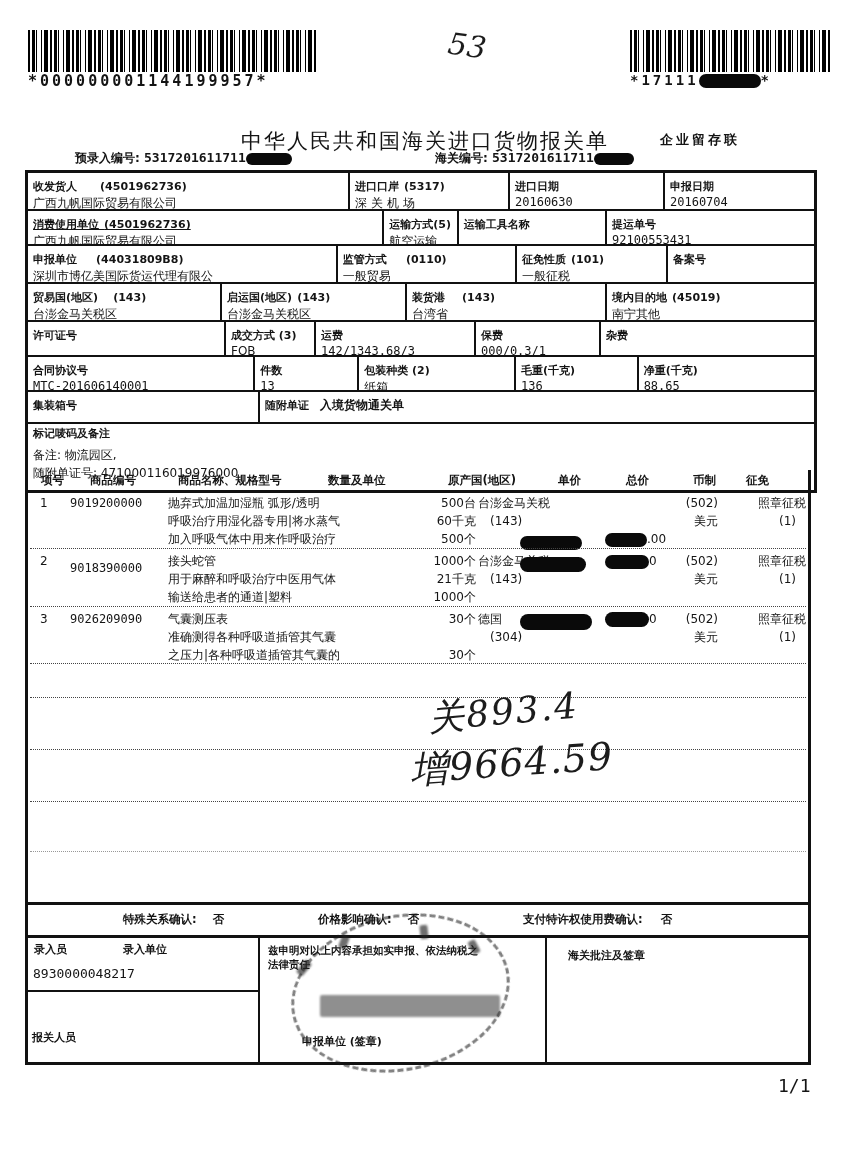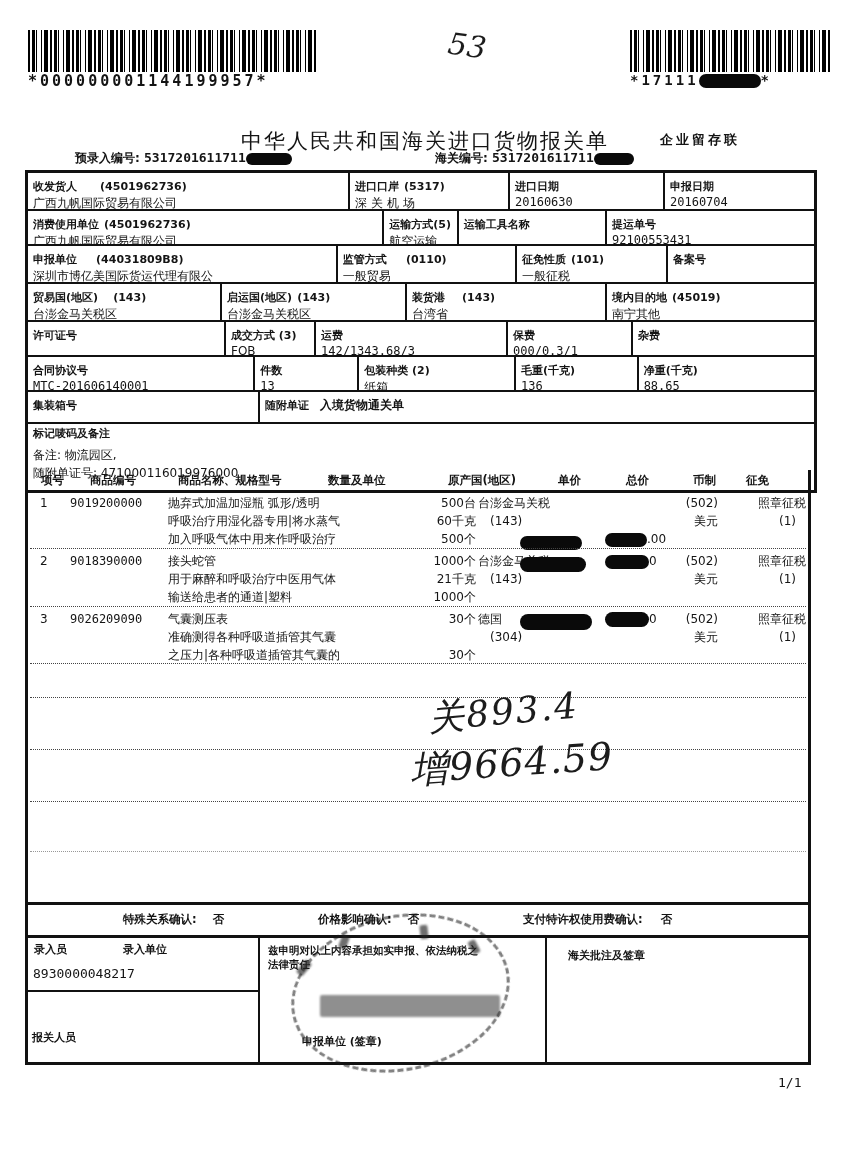--- a/index.html
+++ b/index.html
@@ -98,21 +98,21 @@
         <span class="lbl">进口日期</span>
         <span class="val mono">20160630</span>
       </div>
       <div class="hcell" style="width:151px;">
         <span class="lbl">申报日期</span>
         <span class="val mono">20160704</span>
       </div>
     </div>
 
     <div class="hrow" style="height:33px;">
-      <div class="hcell" style="width:384px;">
+      <div class="hcell" style="width:384px;text-decoration:underline;">
         <span class="lbl">消费使用单位</span>
         <span class="code">(4501962736)</span>
         <span class="val">广西九帆国际贸易有限公司</span>
       </div>
       <div class="hcell" style="width:80px;">
         <span class="lbl">运输方式(5)</span>
         <span class="val">航空运输</span>
       </div>
       <div class="hcell" style="width:160px;">
         <span class="lbl">运输工具名称</span>
@@ -171,21 +171,21 @@
 
     <div class="hrow" style="height:33px;">
       <div class="hcell" style="width:196px;">
         <span class="lbl">许可证号</span>
         <span class="val"></span>
       </div>
       <div class="hcell" style="width:90px;">
         <span class="lbl">成交方式 (3)</span>
         <span class="val">FOB</span>
       </div>
-      <div class="hcell" style="width:192px;">
+      <div class="hcell" style="width:160px;">
         <span class="lbl">运费</span>
         <span class="val mono">142/1343.68/3</span>
       </div>
       <div class="hcell" style="width:125px;">
         <span class="lbl">保费</span>
         <span class="val mono">000/0.3/1</span>
       </div>
       <div class="hcell" style="width:181px;">
         <span class="lbl">杂费</span>
         <span class="val"></span>
@@ -271,21 +271,21 @@
       </div>
       <div class="gtext" style="left:700px;top:24px;text-align:right;width:78px;">
         <span style="display:block;">照章征税</span>
         <span style="display:block;padding-right:10px;">(1)</span>
       </div>
     </div>
     <div class="dotline" style="top:78px;"></div>
 
     <div>
       <div class="gtext" style="left:12px;top:82px;">2</div>
-      <div class="gtext mono" style="left:42px;top:82px;">9018390000</div>
+      <div class="gtext mono" style="left:42px;top:89px;">9018390000</div>
       <div class="gtext" style="left:140px;top:82px;">
         <span style="display:block;">接头蛇管</span>
         <span style="display:block;">用于麻醉和呼吸治疗中医用气体</span>
         <span style="display:block;">输送给患者的通道|塑料</span>
       </div>
       <div class="gtext qty" style="left:360px;top:82px;">
         <span style="display:block;">1000个</span>
         <span style="display:block;">21千克</span>
         <span style="display:block;">1000个</span>
       </div>
@@ -383,14 +383,14 @@
     </div>
   </div>
 
   <div class="abs stamp"></div>
   <div class="stamp-smudge" style="left:320px;top:995px;width:180px;height:22px;opacity:.5;"></div>
   <div class="stamp-smudge" style="left:300px;top:960px;width:8px;height:16px;transform:rotate(40deg);"></div>
   <div class="stamp-smudge" style="left:340px;top:935px;width:8px;height:14px;transform:rotate(20deg);"></div>
   <div class="stamp-smudge" style="left:420px;top:925px;width:8px;height:14px;transform:rotate(-6deg);"></div>
   <div class="stamp-smudge" style="left:470px;top:940px;width:8px;height:14px;transform:rotate(-28deg);"></div>
 
-  <div class="abs mono" style="left:778px;top:1075px;font-size:13px;">1/1</div>
+  <div class="abs mono" style="left:778px;top:1075px;font-size:18px;">1/1</div>
 </div>
 
 </body></html>

